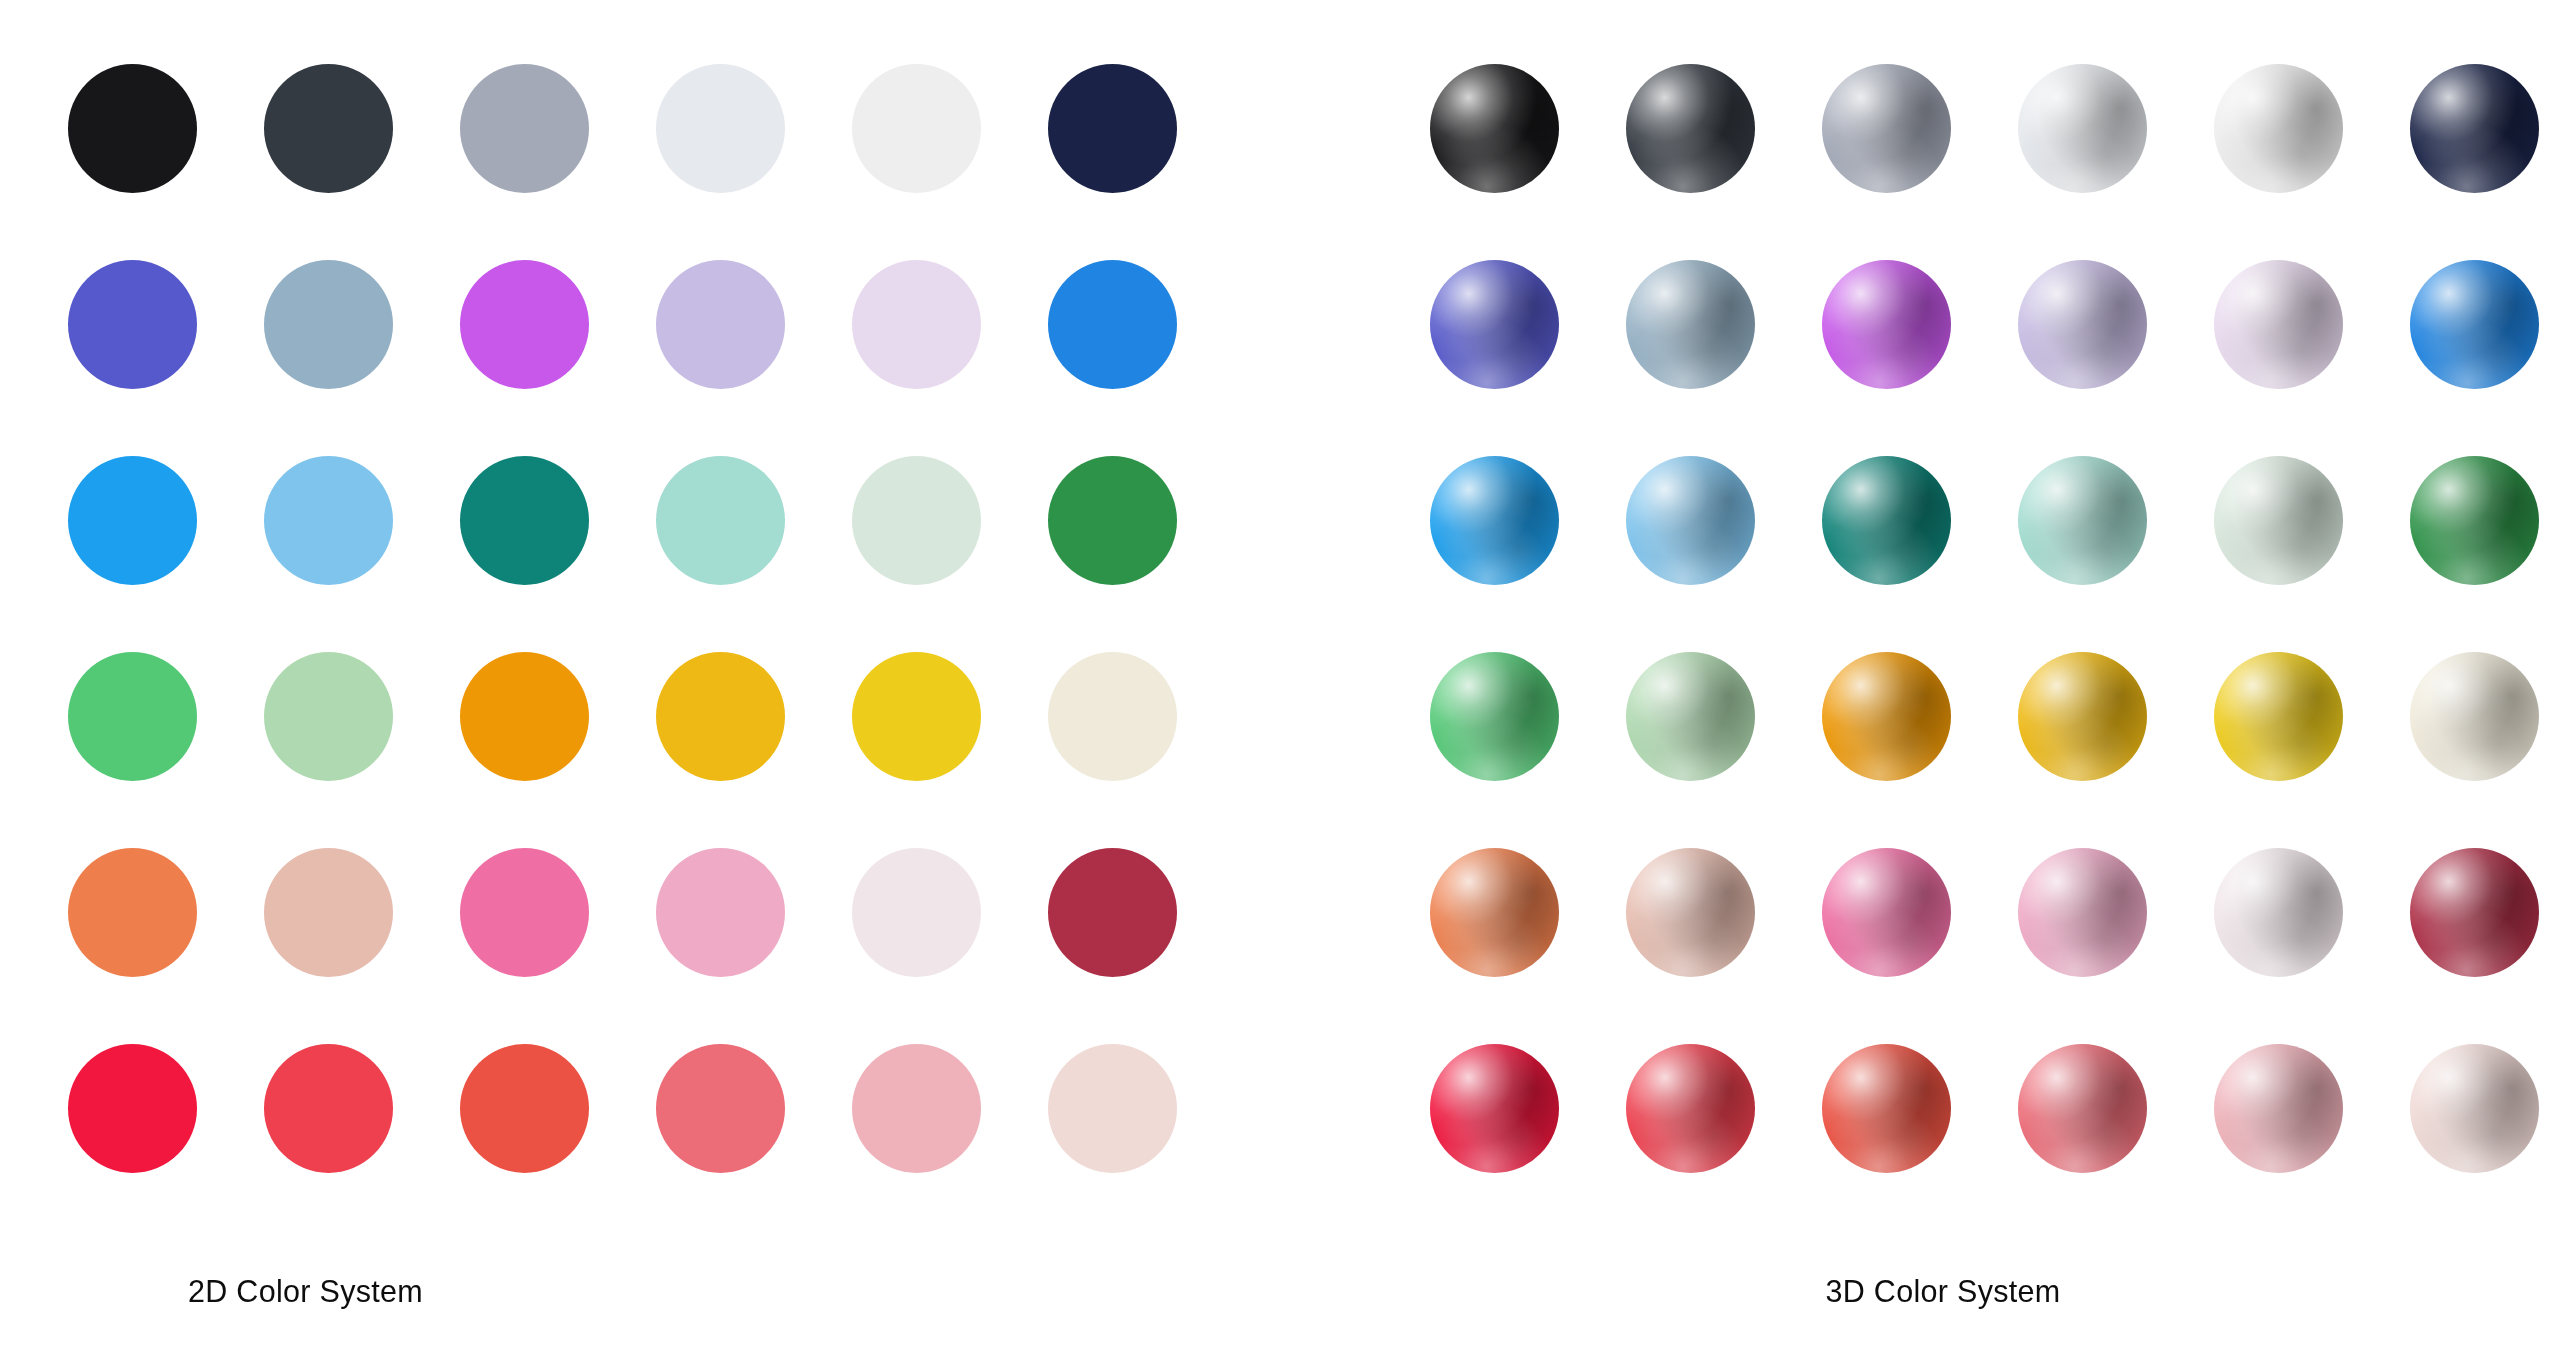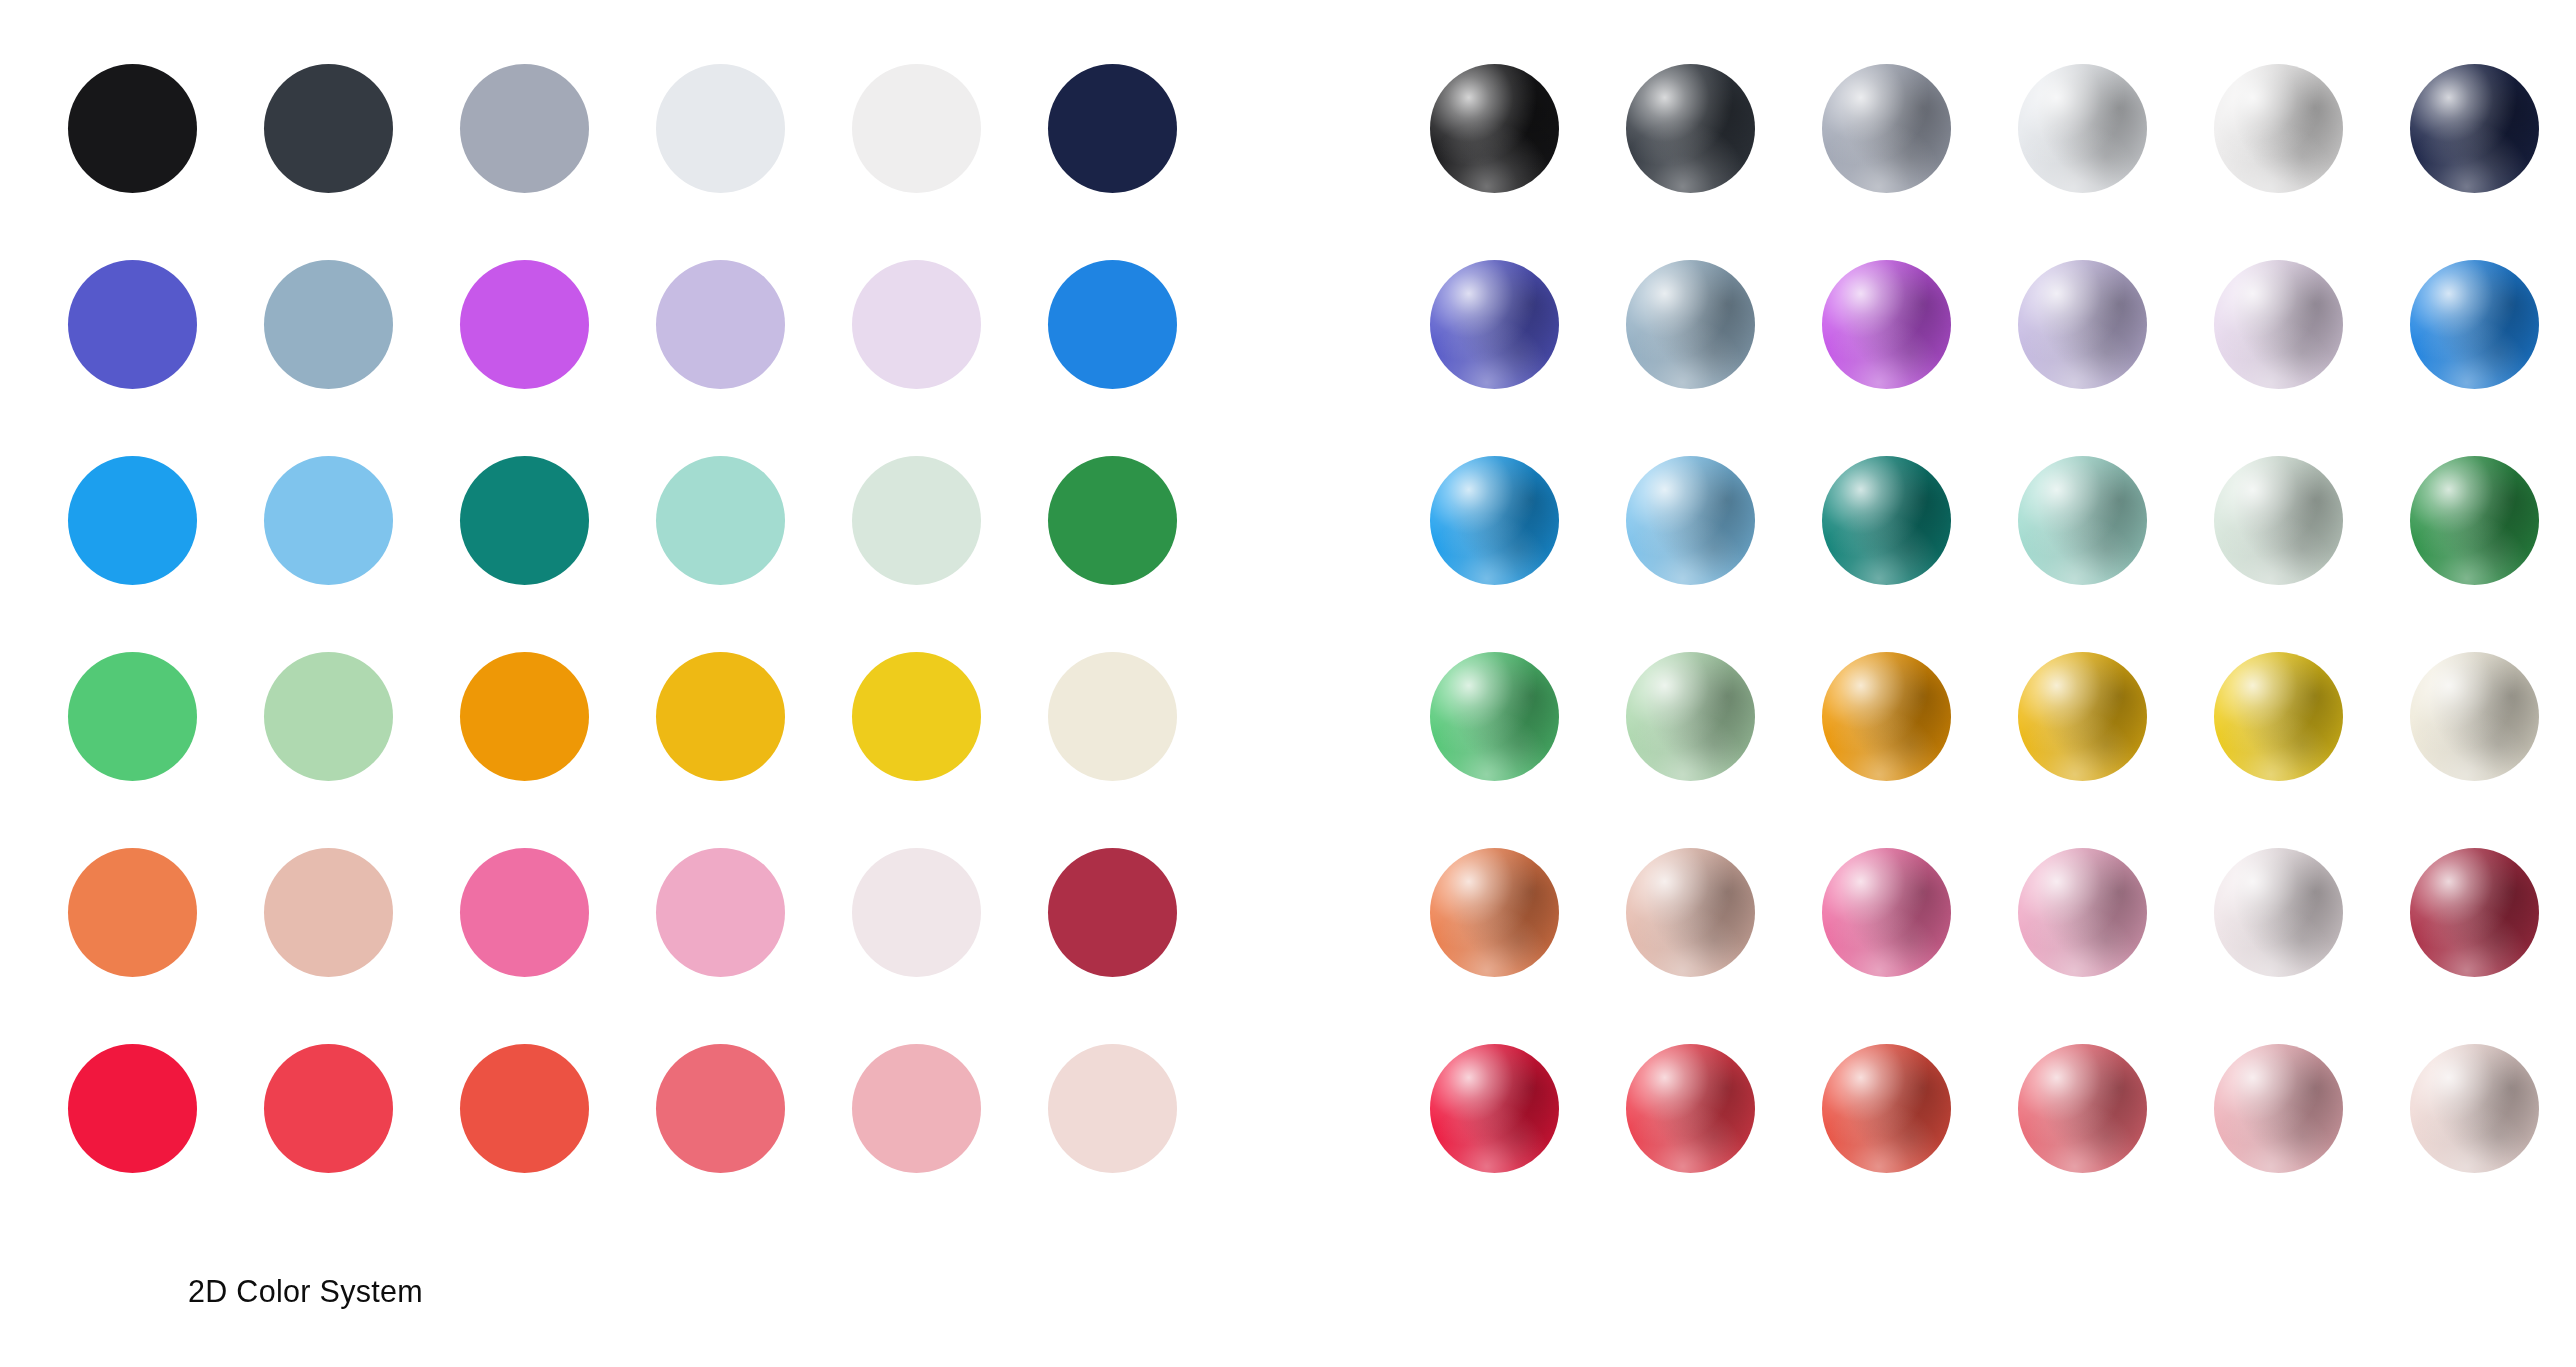--- a/index.html
+++ b/index.html
@@ -177,16 +177,17 @@
         <div class="swatch swatch-sphere" title="#EFAAC6" style="--c: #EFAAC6;"></div>
         <div class="swatch swatch-sphere" title="#F0E6E9" style="--c: #F0E6E9;"></div>
         <div class="swatch swatch-sphere" title="#AD2F47" style="--c: #AD2F47;"></div>
         <div class="swatch swatch-sphere" title="#F1173E" style="--c: #F1173E;"></div>
         <div class="swatch swatch-sphere" title="#EE404F" style="--c: #EE404F;"></div>
         <div class="swatch swatch-sphere" title="#EC5243" style="--c: #EC5243;"></div>
         <div class="swatch swatch-sphere" title="#EC6C78" style="--c: #EC6C78;"></div>
         <div class="swatch swatch-sphere" title="#EFB2BA" style="--c: #EFB2BA;"></div>
         <div class="swatch swatch-sphere" title="#F0DAD6" style="--c: #F0DAD6;"></div>
       </div>
+    <div class="panel-caption">3D Color System</div>
   </div>
 
 </div>
 
 
 </body></html>

